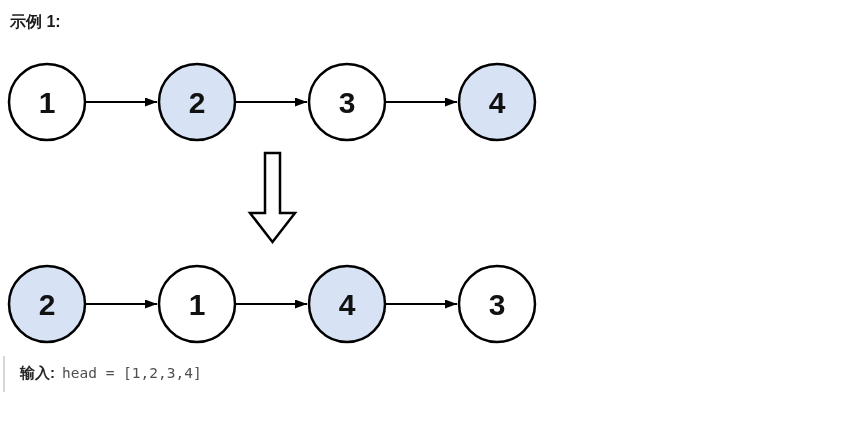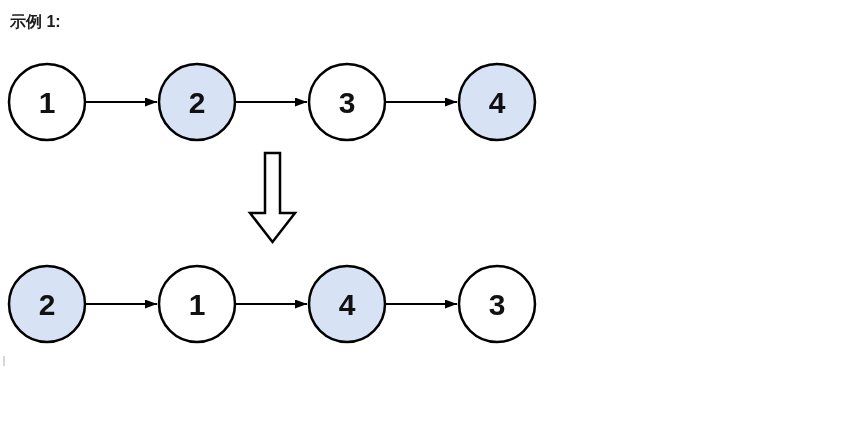--- a/index.html
+++ b/index.html
@@ -87,15 +87,18 @@
           <circle cx="347" cy="254" r="38" fill="#d7e3f4" stroke="#000000" stroke-width="2.5"></circle>
           <text x="347" y="265" text-anchor="middle" font-family="&quot;Liberation Sans&quot;, sans-serif" font-size="30" font-weight="bold" fill="#111111">4</text>
           <line x1="386" y1="254" x2="457" y2="254" stroke="#000000" stroke-width="2" marker-end="url(#arrowhead)"></line>
           <circle cx="497" cy="254" r="38" fill="#ffffff" stroke="#000000" stroke-width="2.5"></circle>
           <text x="497" y="265" text-anchor="middle" font-family="&quot;Liberation Sans&quot;, sans-serif" font-size="30" font-weight="bold" fill="#111111">3</text>
         </g>
       </g>
   </svg>
 
   <div class="io-block">
+    <div class="io-line">
+      <strong>输入:</strong><span class="code">head = [1,2,3,4]</span>
+    </div>
   </div>
 
 </div>
 
 </body></html>

